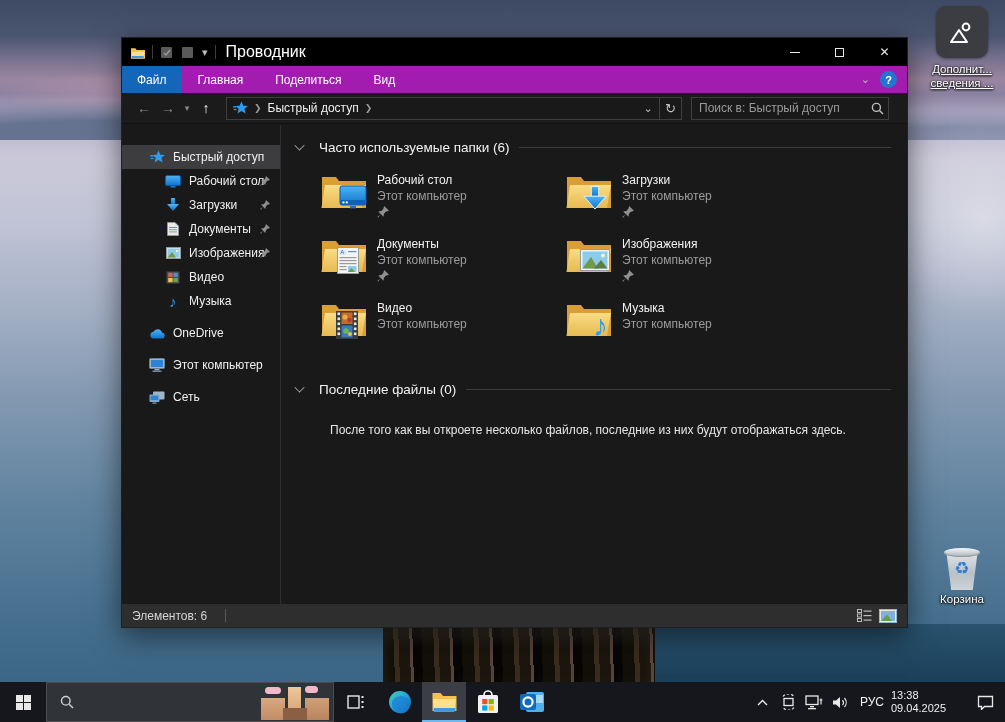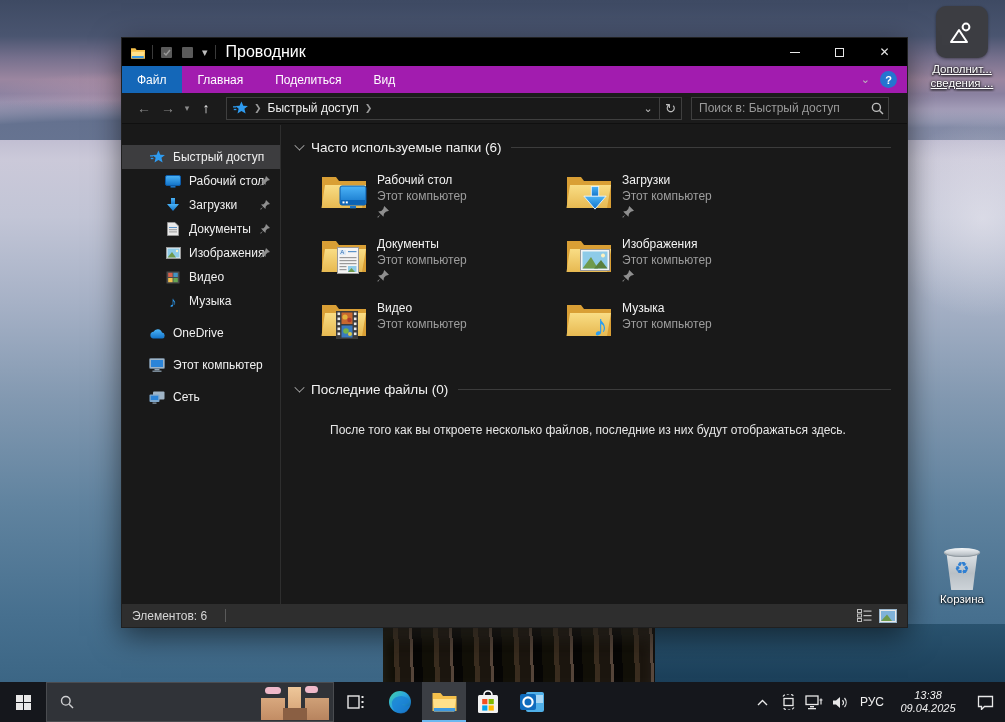--- a/index.html
+++ b/index.html
@@ -83,21 +83,21 @@
   .side-item { height:24px; display:flex; align-items:center; gap:8px; padding-left:27px; position:relative; color:#f0f0f0; font-size:12px; }
   .side-item.indent { padding-left:43px; }
   .side-item.selected { background:#3d3d3f; }
   .side-item.gap { margin-top:8px; }
   .side-ico { width:16px; height:16px; flex-shrink:0; display:flex; align-items:center; justify-content:center; }
   .side-pin { position:absolute; right:10px; top:7px; }
 
   .content { flex:1; padding:12px 0 0 12px; position:relative; }
   .sec-header { display:flex; align-items:center; height:20px; margin-right:16px; }
   .sec-chev { width:9px; height:9px; margin:0 7px 4px 2px; border-left:1.5px solid #b9b9b9; border-bottom:1.5px solid #b9b9b9; transform:rotate(-45deg) scale(.8); }
-  .sec-title { color:#f2f2f2; font-size:13.5px; white-space:nowrap; }
+  .sec-title { color:#f2f2f2; font-size:13.5px; white-space:nowrap;margin-left:8px; }
   .sec-rule { flex:1; height:1px; background:#3c3c3c; margin-left:10px; }
   .tiles { margin:14px 0 0 28px; display:grid; grid-template-columns:245px 245px; grid-auto-rows:64px; }
   .tile { display:flex; align-items:flex-start; gap:10px; }
   .tile-folder { position:relative; width:46px; height:40px; flex-shrink:0; }
   .tile-folder .overlay { position:absolute; }
   .tile-text { padding-top:1px; }
   .tile-name { color:#f2f2f2; font-size:12px; line-height:16px; }
   .tile-loc { color:#9d9d9d; font-size:12px; line-height:16px; }
   .tile-pin { height:12px; margin-top:2px; }
   .sec2 { margin-top:16px; }
@@ -120,21 +120,21 @@
   #tb-search .mag { margin:0 9px 0 13px; }
   .sh-art { position:absolute; right:2px; top:1px; bottom:1px; width:72px; overflow:hidden; }
   .sh-bldg { position:absolute; background:linear-gradient(180deg,#d8a87e,#c08a62); }
   .sh-tower { position:absolute; left:29px; top:3px; width:13px; height:34px; background:linear-gradient(180deg,#eec79a,#cf9a6d); }
   .sh-cloud { position:absolute; width:16px; height:7px; border-radius:6px; background:#efb9c9; }
   .tb-app { width:44px; position:relative; }
   .tb-app.active { background:#3b3e44; box-shadow:inset 0 -2px 0 #6cb8f0; }
   .tray { margin-left:auto; display:flex; align-items:center; }
   .tray-ico { width:26px; display:flex; align-items:center; justify-content:center; color:#e8e8e8; }
   .tray-lang { width:38px; text-align:center; color:#f0f0f0; font-size:12px; }
-  .tray-clock { width:74px; text-align:center; color:#f0f0f0; font-size:11px; line-height:13px;font-style:italic; }
+  .tray-clock { width:74px; text-align:left; color:#f0f0f0; font-size:11px; line-height:13px; }
   .tray-notif { width:40px; display:flex; align-items:center; justify-content:center; }
 
   svg { display:block; }
 </style>
 </head>
 <body>
 
 <svg width="0" height="0" style="position:absolute">
   <defs>
     <linearGradient id="gFoldFront" x1="0" y1="0" x2="0" y2="1">

